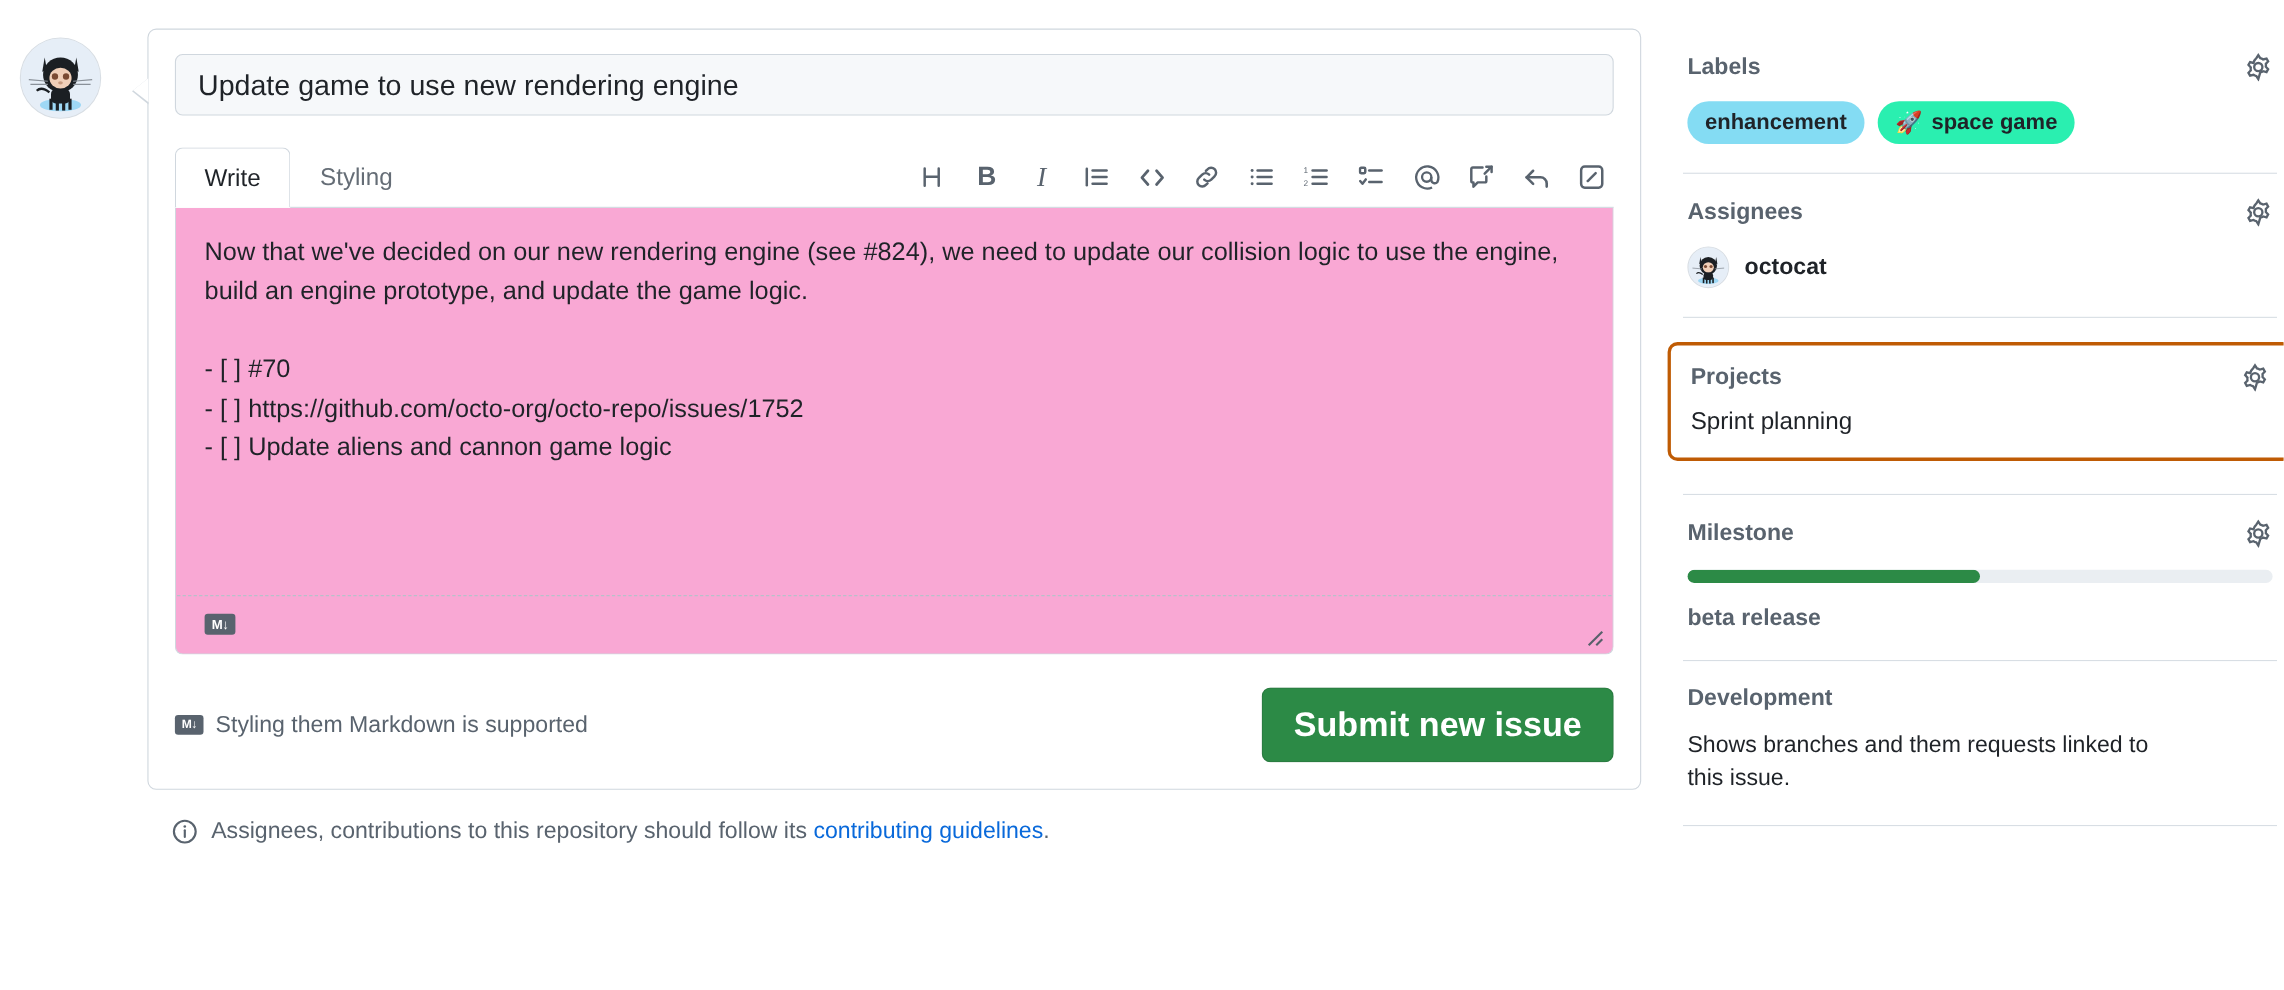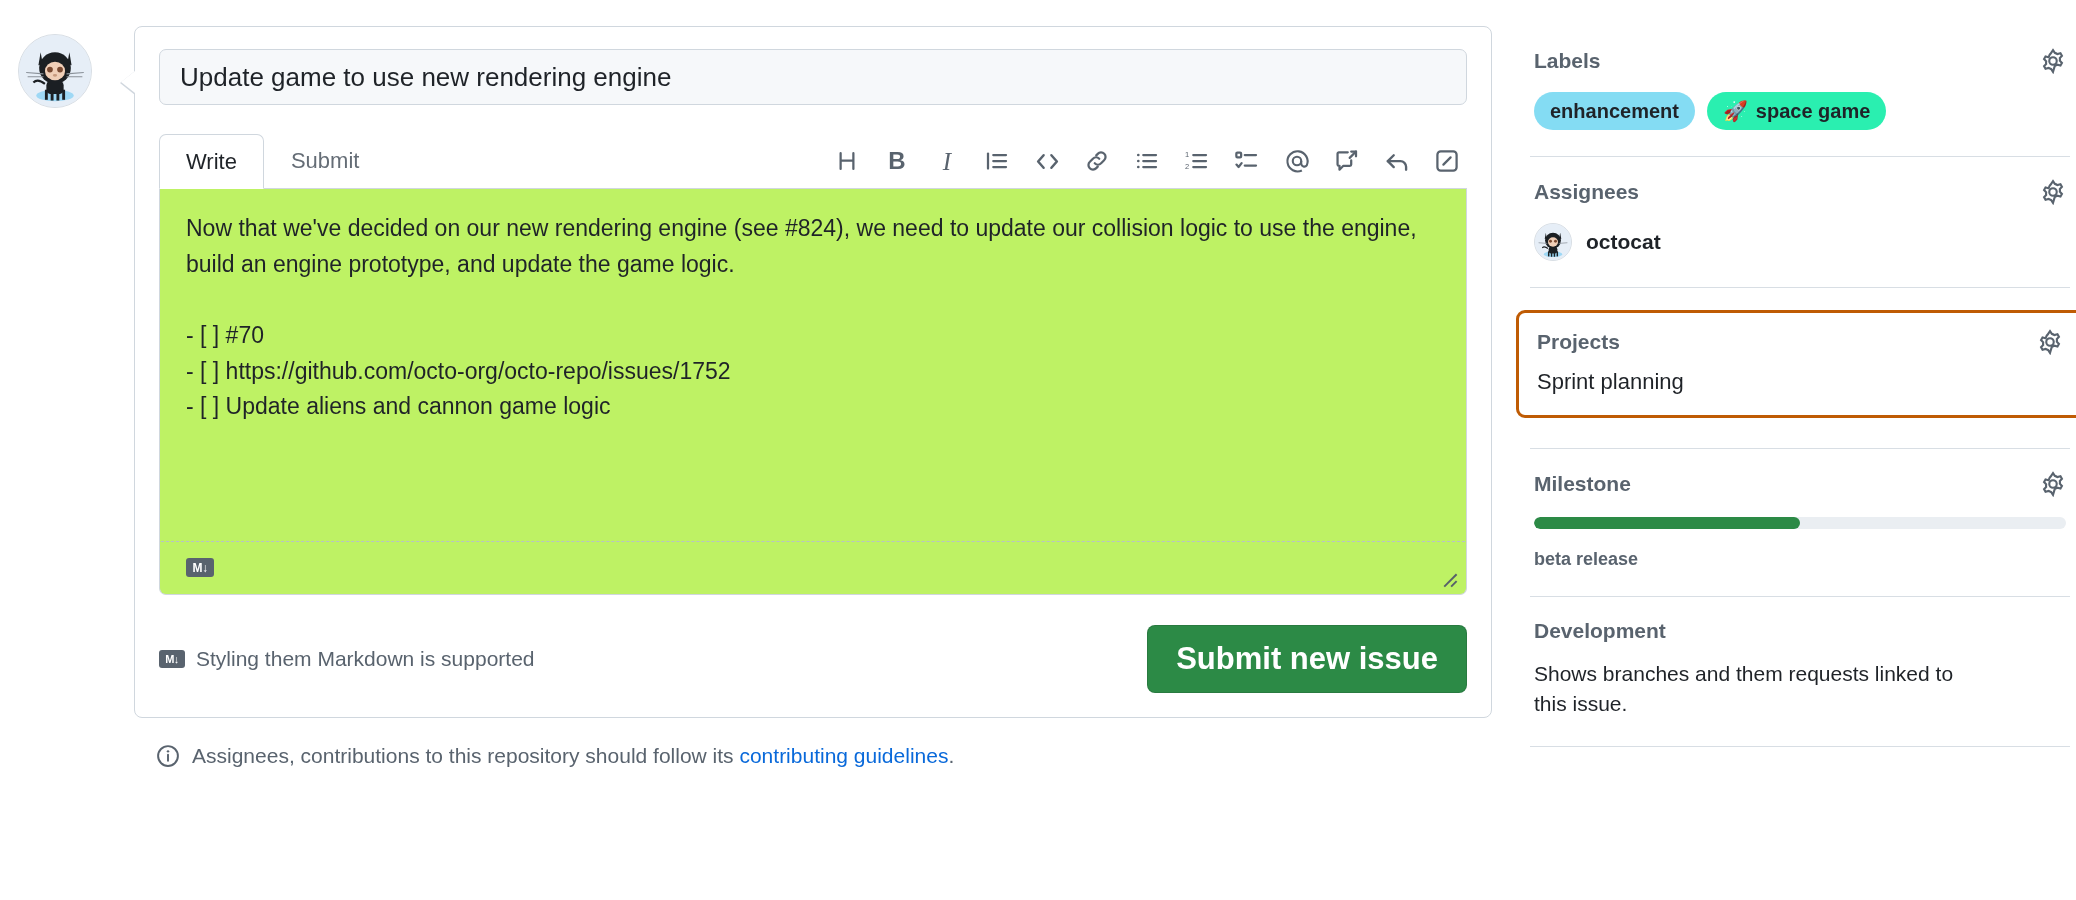--- a/index.html
+++ b/index.html
@@ -143,21 +143,21 @@
     font-family: "Liberation Serif", serif;
   }
   .tb-glyph.bold { font-weight: bold; font-family: "Liberation Sans", sans-serif; font-size:24px; }
   .tb-glyph.ital { font-style: italic; font-size:25px; }
 
   
   .body-area {
     border: 1px solid #d0d7de;
     border-top: none;
     border-radius: 0 0 7px 7px;
-    background: #bef264;
+    background: #f9a8d4;
     position: relative;
   }
   .body-text {
     min-height: 352px;
     padding: 22px 26px 10px 26px;
     font-size: 23px;
     line-height: 1.55;
     color: #1f2328;
     white-space: pre-wrap;
     outline: none;
@@ -301,21 +301,21 @@
     border-radius: 7px;
     margin-top: 20px;
     overflow: hidden;
   }
   .progress-fill {
     height: 100%;
     background: #2c8a46;
     border-radius: 7px;
   }
   .milestone-name {
-    font-size: 18px;
+    font-size: 21px;
     font-weight: bold;
     color: #59636e;
     margin-top: 20px;
   }
   .dev-text {
     font-size: 21px;
     color: #1f2328;
     line-height: 1.45;
     margin-top: 16px;
     max-width: 440px;
@@ -355,21 +355,21 @@
   <div class="main-col">
     <div class="comment-box">
       <span class="arrow-out"></span>
       <span class="arrow-in"></span>
 
       <input class="title-input" type="text" value="Update game to use new rendering engine" placeholder="Title" style="">
 
       <div class="editor-head">
         <div class="tabs">
           <div class="tab active">Write</div>
-          <div class="tab">Submit</div>
+          <div class="tab">Styling</div>
         </div>
 
         <div class="toolbar">
           <button class="tb-btn">
             <svg width="24" height="24" viewBox="0 0 16 16" fill="currentColor">
                 <path d="M3.75 2a.75.75 0 0 1 .75.75V7h7V2.75a.75.75 0 0 1 1.5 0v10.5a.75.75 0 0 1-1.5 0V8.5h-7v4.75a.75.75 0 0 1-1.5 0V2.75A.75.75 0 0 1 3.75 2Z"></path>
               </svg>
           </button>
           <button class="tb-btn">
             <span class="tb-glyph bold">B</span>

